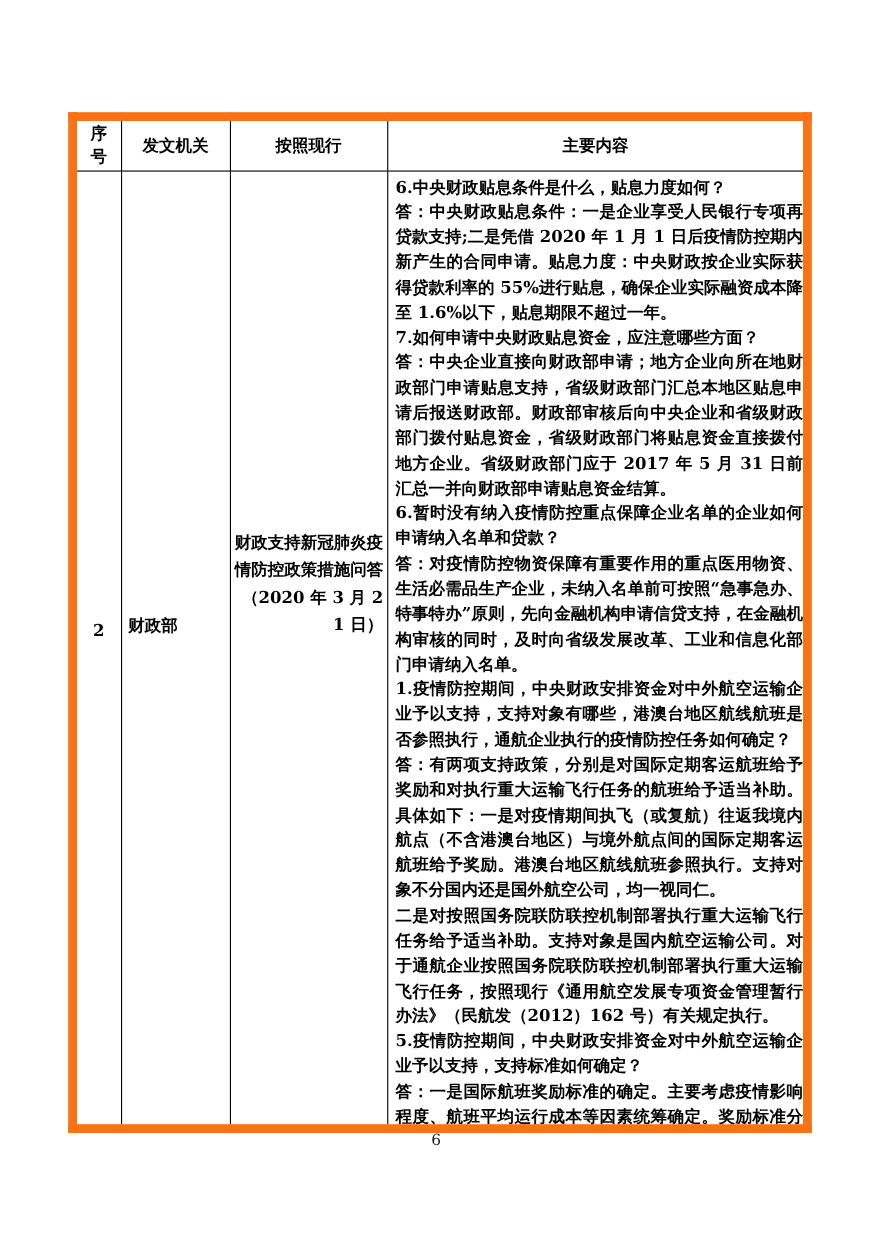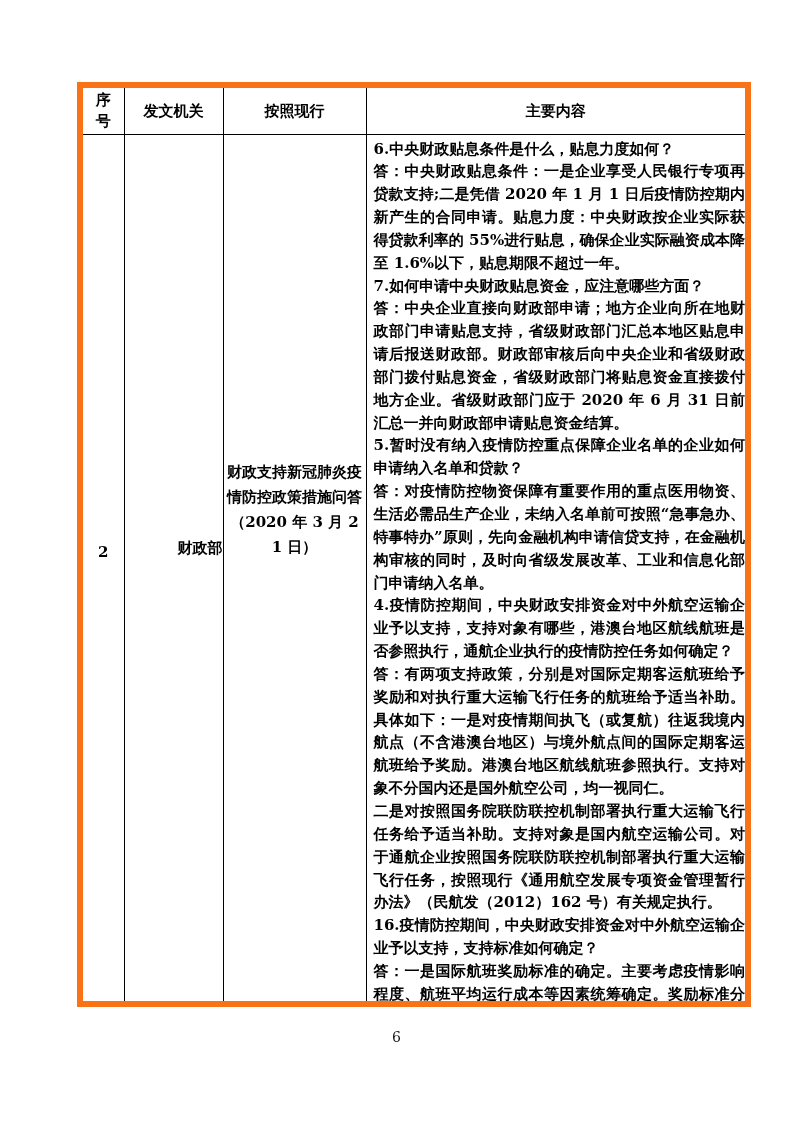--- a/index.html
+++ b/index.html
@@ -9,26 +9,25 @@
     width: 793px;
     height: 1122px;
     background: #ffffff;
     color: #000000;
     font-family: "DejaVu Serif", "DejaVu Sans", serif;
     overflow: hidden;
   }
   table.doc-table {
     position: absolute;
     left: 62px;
-    top: 82px;
+    top: 102px;
     width: 668px;
     border-collapse: collapse;
     table-layout: fixed;
-    border: 6px solid #f97316;
-    margin-left: 15px;
+    border: 8px solid #f97316;
   }
   .doc-table th, .doc-table td {
     border: 1px solid #000;
     padding: 0;
     color: #000;
   }
   .doc-table thead tr { height: 49px; }
   .doc-table tbody tr { height: 869px; }
   .doc-table th {
     font-weight: bold;
@@ -43,28 +42,28 @@
     word-break: break-all;
     line-height: 1.4;
   }
   td.cell-index, td.cell-agency, td.cell-docname {
     vertical-align: middle;
     font-weight: bold;
     font-size: 15px;
   }
   td.cell-index { text-align: center; }
   .index-inner { transform: translateY(-16px); }
-  td.cell-agency { text-align: right; }
+  td.cell-agency { text-align: left; }
   .agency-inner { transform: translateY(-19px); padding-left: 6px; }
   td.cell-docname { text-align: center; }
   .docname-inner {
     width: 136px;
     margin: 0 auto;
     transform: translateY(-58px);
-    text-align: center;
+    text-align: right;
     line-height: 25px;
     word-break: break-all;
   }
   td.cell-content {
     vertical-align: top;
   }
   .content-inner {
     height: 866px;
     overflow: hidden;
     padding: 3px 0 0 7px;
@@ -123,27 +122,27 @@
           <div class="agency-inner">财政部</div>
         </td>
         <td class="cell-docname">
           <div class="docname-inner">财政支持新冠肺炎疫情防控政策措施问答（2020 年 3 月 21 日）</div>
         </td>
         <td class="cell-content">
           <div class="content-inner">
               <p class="content-para">6.中央财政贴息条件是什么，贴息力度如何？</p>
               <p class="content-para">答：中央财政贴息条件：一是企业享受人民银行专项再贷款支持;二是凭借 2020 年 1 月 1 日后疫情防控期内新产生的合同申请。贴息力度：中央财政按企业实际获得贷款利率的 55%进行贴息，确保企业实际融资成本降至 1.6%以下，贴息期限不超过一年。</p>
               <p class="content-para">7.如何申请中央财政贴息资金，应注意哪些方面？</p>
-              <p class="content-para">答：中央企业直接向财政部申请；地方企业向所在地财政部门申请贴息支持，省级财政部门汇总本地区贴息申请后报送财政部。财政部审核后向中央企业和省级财政部门拨付贴息资金，省级财政部门将贴息资金直接拨付地方企业。省级财政部门应于 2020 年 6 月 31 日前汇总一并向财政部申请贴息资金结算。</p>
-              <p class="content-para">5.暂时没有纳入疫情防控重点保障企业名单的企业如何申请纳入名单和贷款？</p>
+              <p class="content-para">答：中央企业直接向财政部申请；地方企业向所在地财政部门申请贴息支持，省级财政部门汇总本地区贴息申请后报送财政部。财政部审核后向中央企业和省级财政部门拨付贴息资金，省级财政部门将贴息资金直接拨付地方企业。省级财政部门应于 2017 年 5 月 31 日前汇总一并向财政部申请贴息资金结算。</p>
+              <p class="content-para">6.暂时没有纳入疫情防控重点保障企业名单的企业如何申请纳入名单和贷款？</p>
               <p class="content-para">答：对疫情防控物资保障有重要作用的重点医用物资、生活必需品生产企业，未纳入名单前可按照“急事急办、特事特办”原则，先向金融机构申请信贷支持，在金融机构审核的同时，及时向省级发展改革、工业和信息化部门申请纳入名单。</p>
-              <p class="content-para">4.疫情防控期间，中央财政安排资金对中外航空运输企业予以支持，支持对象有哪些，港澳台地区航线航班是否参照执行，通航企业执行的疫情防控任务如何确定？</p>
+              <p class="content-para">1.疫情防控期间，中央财政安排资金对中外航空运输企业予以支持，支持对象有哪些，港澳台地区航线航班是否参照执行，通航企业执行的疫情防控任务如何确定？</p>
               <p class="content-para">答：有两项支持政策，分别是对国际定期客运航班给予奖励和对执行重大运输飞行任务的航班给予适当补助。具体如下：一是对疫情期间执飞（或复航）往返我境内航点（不含港澳台地区）与境外航点间的国际定期客运航班给予奖励。港澳台地区航线航班参照执行。支持对象不分国内还是国外航空公司，均一视同仁。</p>
               <p class="content-para">二是对按照国务院联防联控机制部署执行重大运输飞行任务给予适当补助。支持对象是国内航空运输公司。对于通航企业按照国务院联防联控机制部署执行重大运输飞行任务，按照现行《通用航空发展专项资金管理暂行办法》（民航发（2012）162 号）有关规定执行。</p>
-              <p class="content-para">16.疫情防控期间，中央财政安排资金对中外航空运输企业予以支持，支持标准如何确定？</p>
+              <p class="content-para">5.疫情防控期间，中央财政安排资金对中外航空运输企业予以支持，支持标准如何确定？</p>
               <p class="content-para">答：一是国际航班奖励标准的确定。主要考虑疫情影响程度、航班平均运行成本等因素统筹确定。奖励标准分为共飞和独</p>
             </div>
         </td>
       </tr>
     </tbody>
   </table>
 
   <div class="page-number">6</div>
 
 </div>

